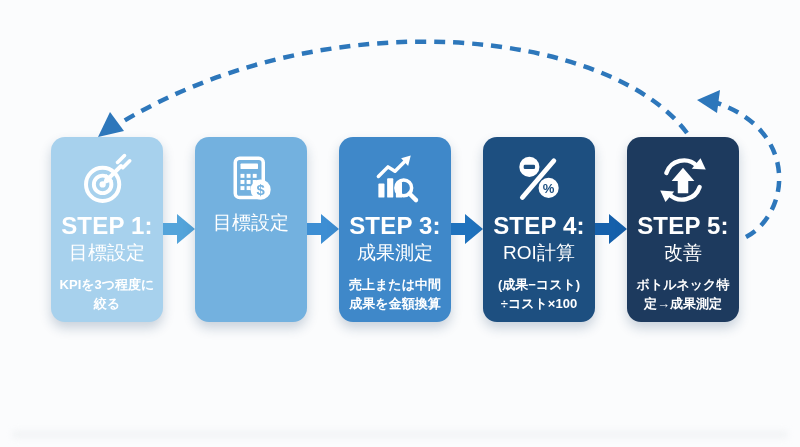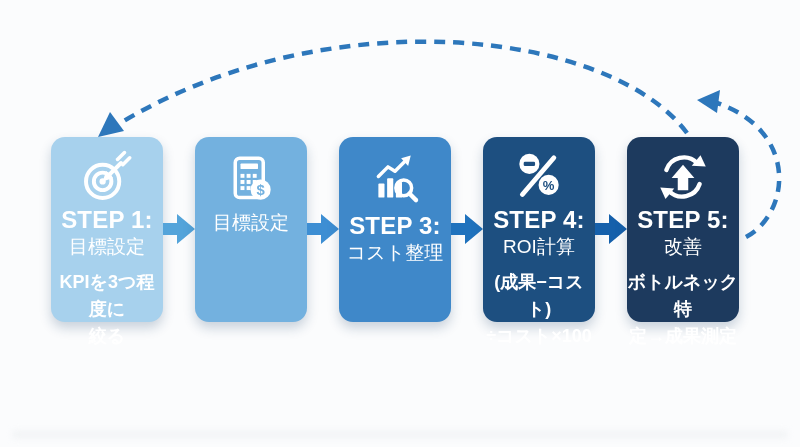--- a/index.html
+++ b/index.html
@@ -21,21 +21,21 @@
     color:#ffffff;text-align:center;
     display:flex;flex-direction:column;align-items:center;
     box-sizing:border-box;padding-top:12px;
     flex:0 0 auto;
   }
   .icon-wrap{height:62px;display:flex;align-items:center;justify-content:center;}
   .icon-wrap svg{display:block;}
   .step-label{font-size:24px;font-weight:bold;line-height:1.25;letter-spacing:0.2px;}
   .step-name{font-size:19px;font-weight:normal;line-height:1.25;}
   .step-desc{
-    font-size:18px;font-weight:bold;line-height:1.5;margin-top:10px;
+    font-size:13px;font-weight:bold;line-height:1.5;margin-top:10px;
     white-space:pre-line;
   }
   .blockarrow{
     width:32px;flex:0 0 auto;align-self:center;height:36px;margin-top:-2px;
   }
   
   .loops{
     position:absolute;left:0;top:0;width:800px;height:447px;
     pointer-events:none;
   }
@@ -104,21 +104,23 @@
           <rect x="13" y="36" width="7" height="16" rx="1" fill="#ffffff"></rect>
           <rect x="23" y="30" width="7" height="22" rx="1" fill="#ffffff"></rect>
           <rect x="33" y="34" width="7" height="18" rx="1" fill="#ffffff"></rect>
           <polyline points="13,28 24,17 32,22 44,10" fill="none" stroke="#ffffff" stroke-width="4" stroke-linecap="round" stroke-linejoin="round"></polyline>
           <polygon points="50,4 39,7 47,16" fill="#ffffff"></polygon>
           <circle cx="42" cy="41" r="9" fill="none" stroke="#ffffff" stroke-width="4"></circle>
           <line x1="48.5" y1="47.5" x2="56" y2="55" stroke="#ffffff" stroke-width="5" stroke-linecap="round"></line>
         </svg>
       </div>
       <div class="step-label">STEP 3:</div>
-      <div class="step-name">コスト整理</div>
+      <div class="step-name">成果測定</div>
+      <div class="step-desc">売上または中間
+成果を金額換算</div>
     </div>
 
     <svg class="blockarrow" viewBox="0 0 32 36">
       <polygon points="0,12 14,12 14,3 32,18 14,33 14,24 0,24" fill="#1f72bd"></polygon>
     </svg>
 
     <div class="card" style="background: rgb(29, 79, 128);">
       <div class="icon-wrap">
         <svg width="56" height="56" viewBox="0 0 64 64">
           <circle cx="21" cy="17" r="11.5" fill="#ffffff"></circle>

